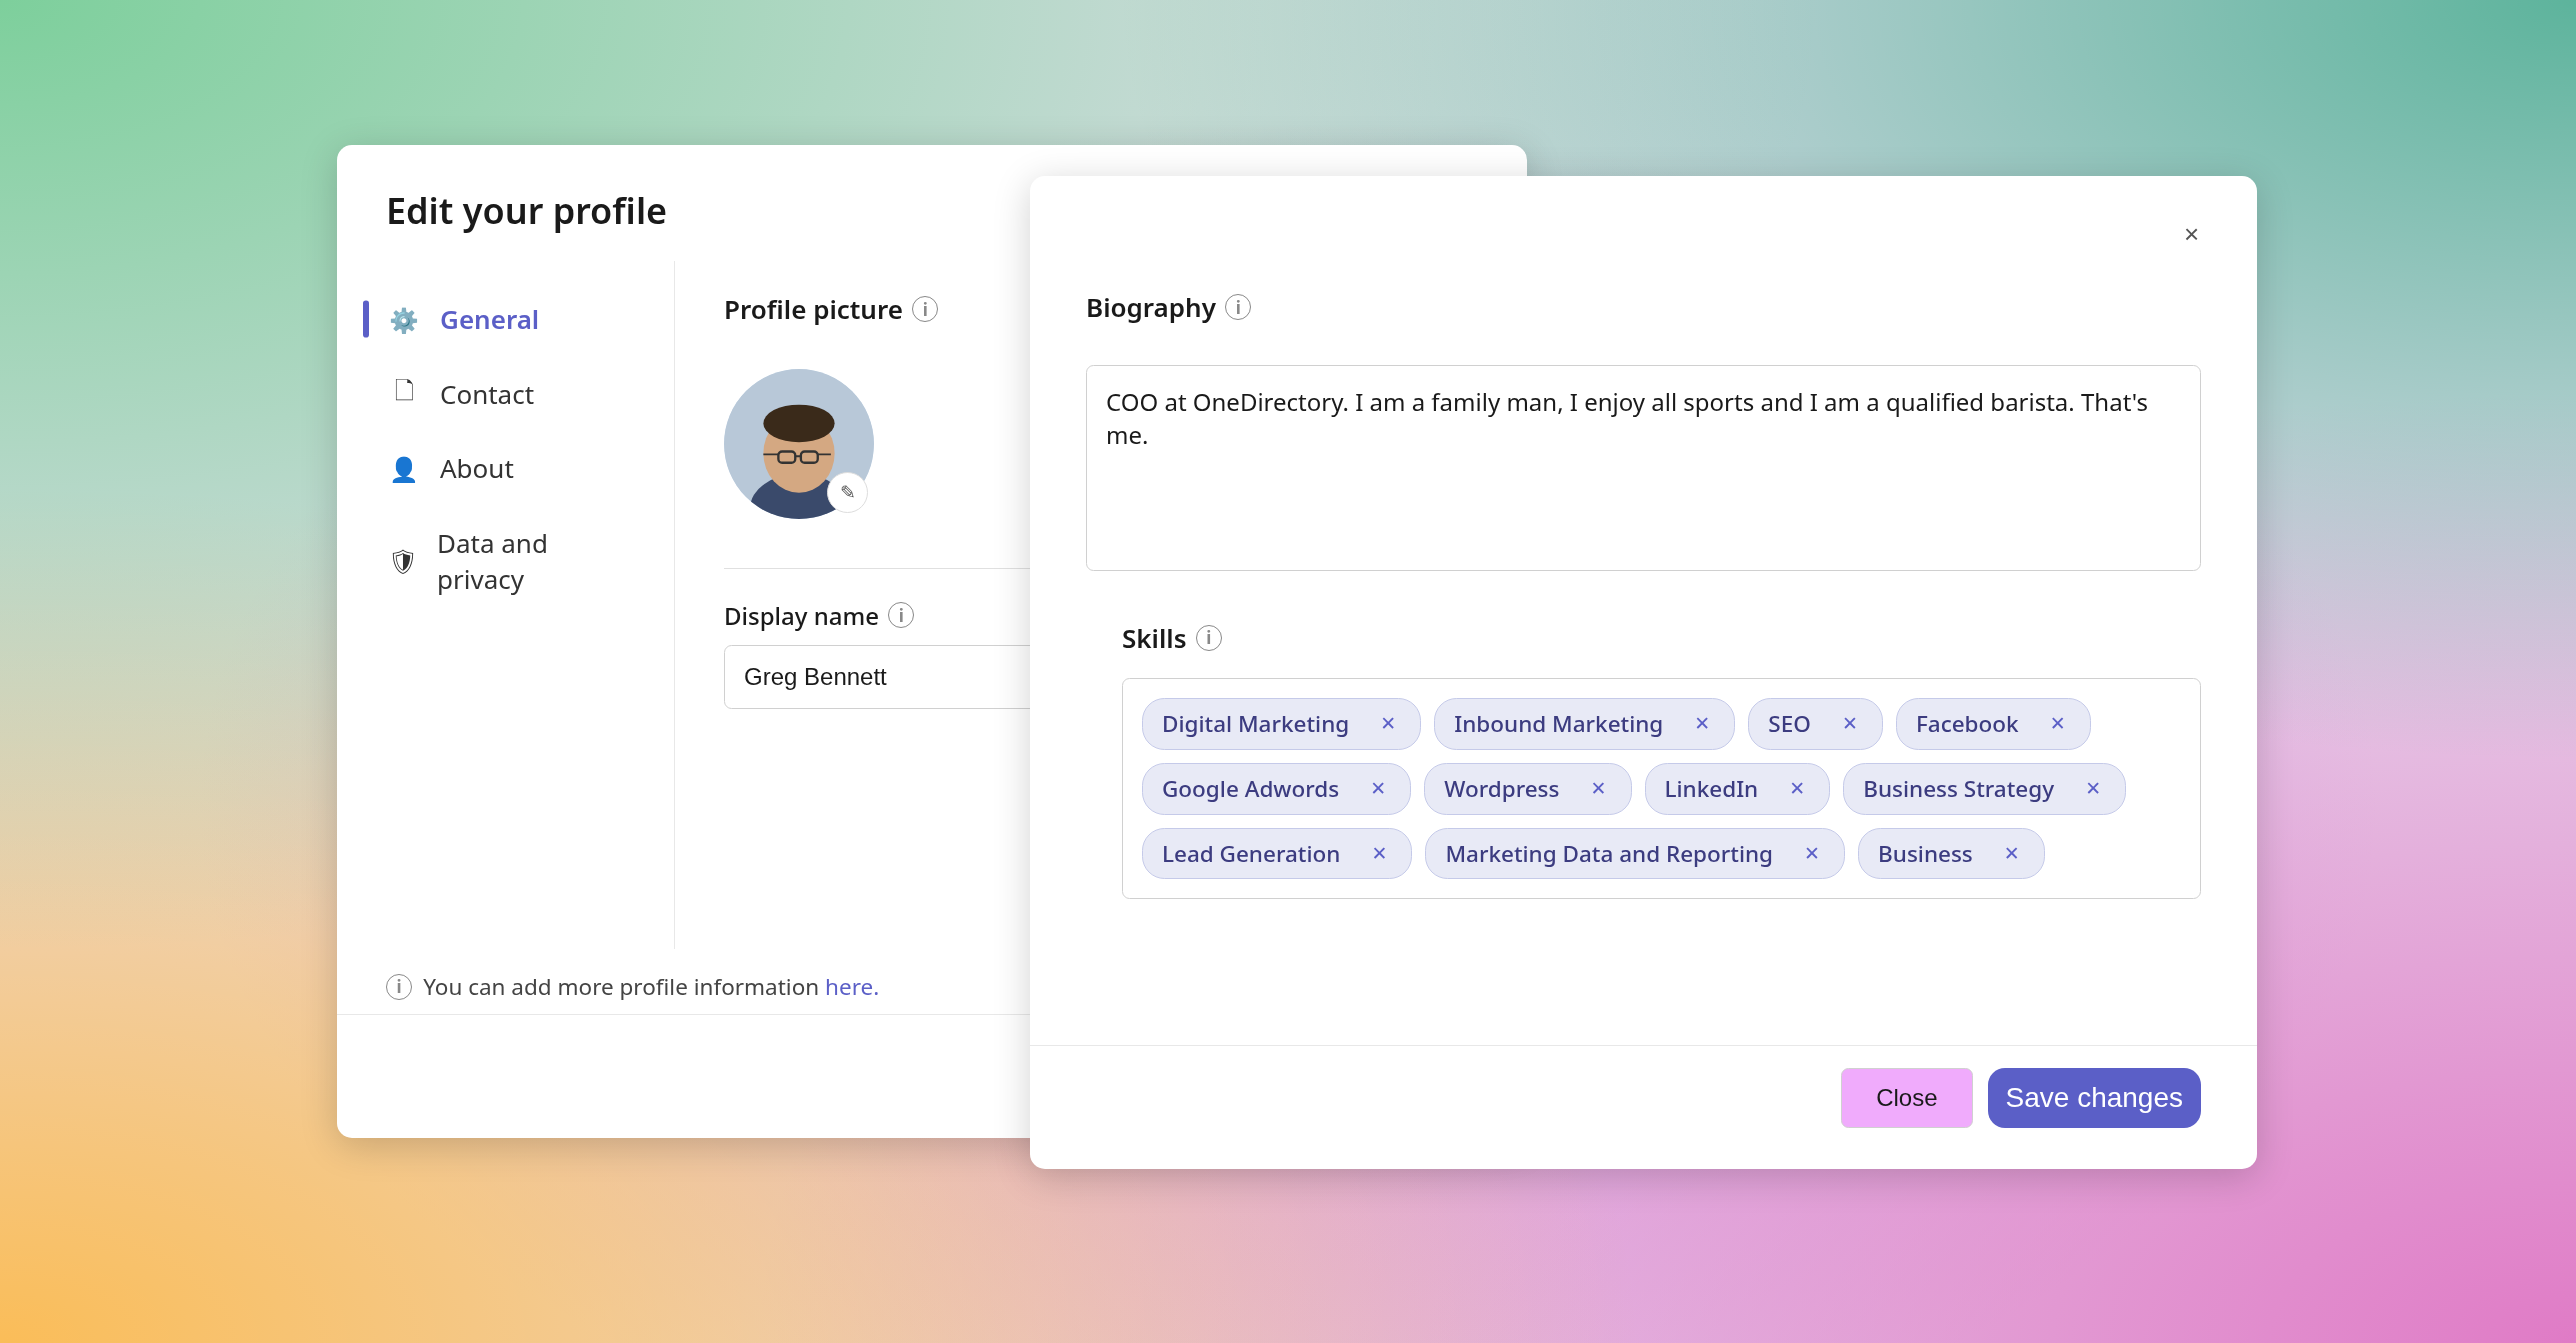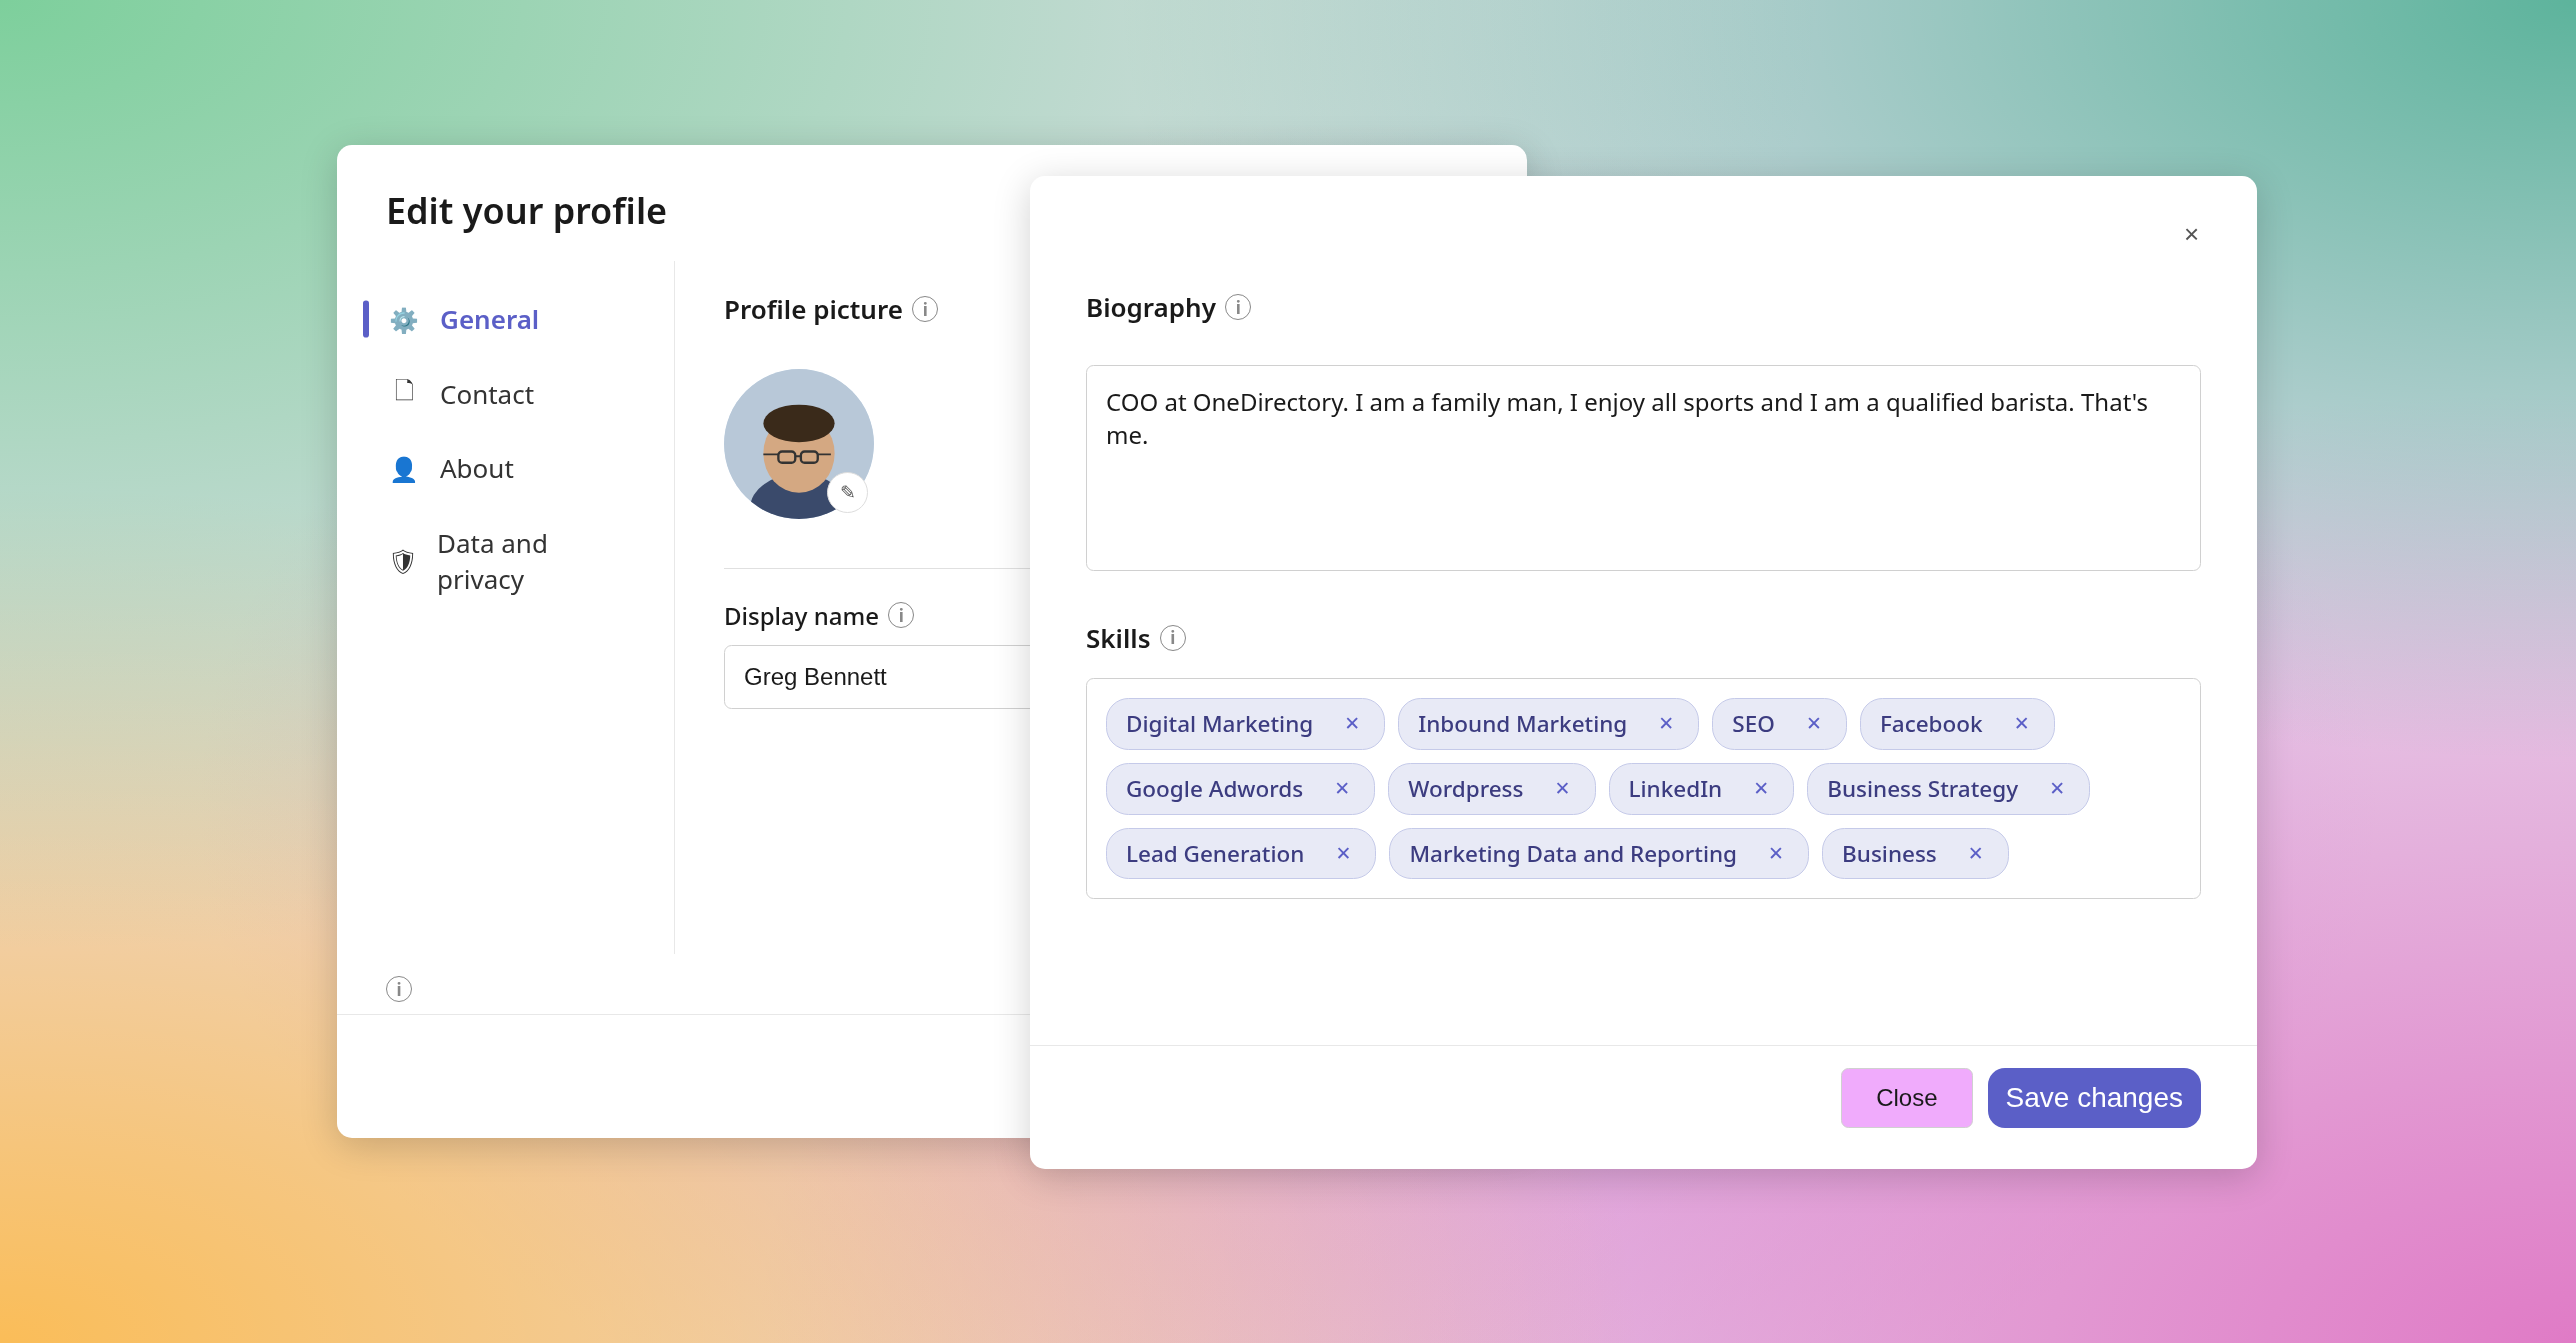--- a/index.html
+++ b/index.html
@@ -308,20 +308,21 @@
       color: #1a1a1a;
       resize: none;
       font-family: inherit;
       outline: none;
       margin-top: 17px;
     }
 
     
     .skills-section {
       margin-bottom: 45px;
+      margin-left: 36px;
     }
 
     .skills-box {
       width: 100%;
       min-height: 206px;
       border: 0.9px solid #d0d0d0;
       border-radius: 7.5px;
       padding: 19px;
       margin-top: 17px;
       display: flex;
@@ -441,20 +442,24 @@
       <div class="field-label">
         <span>Display name</span>
         <span class="info-icon">i</span>
       </div>
       <input class="text-input" type="text" value="Greg Bennett" style="">
     </div>
   </div>
 
   <div style="padding: 22.5px 49px 11.2px 49px; display:flex; align-items:center; gap:11.2px;">
     <span class="info-icon" style="flex-shrink:0;">i</span>
+    <span style="font-size:22.5px; color:#444;">
+      <span>You can add more profile information</span>
+      <a href="#" style="color:#5b5fc7; text-decoration:none;">here.</a>
+    </span>
   </div>
   <div class="dialog-actions">
     <button class="btn-secondary">Close</button>
     <button class="btn-primary disabled" style="background:#e0e0e0; color:#999;">Save changes</button>
   </div>
 </div>
 
 <div class="dialog-bio">
   <div class="dialog-bio-header">
     <button class="close-btn">×</button>

